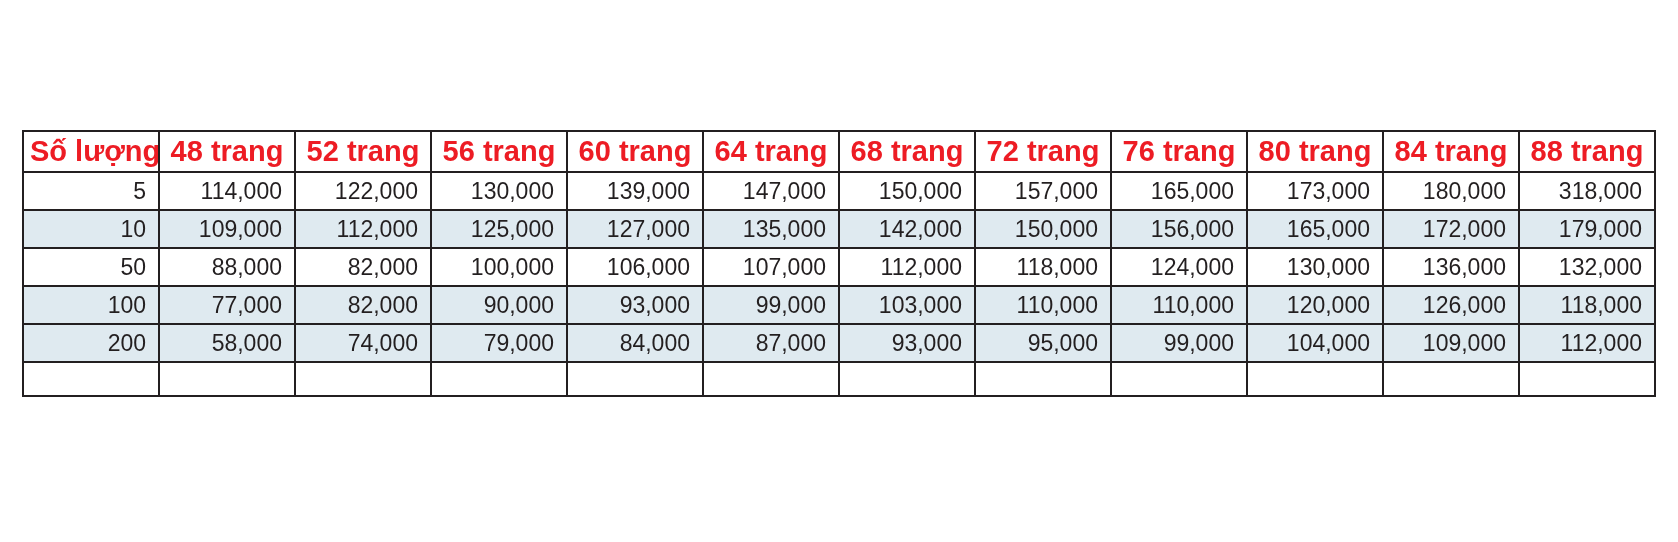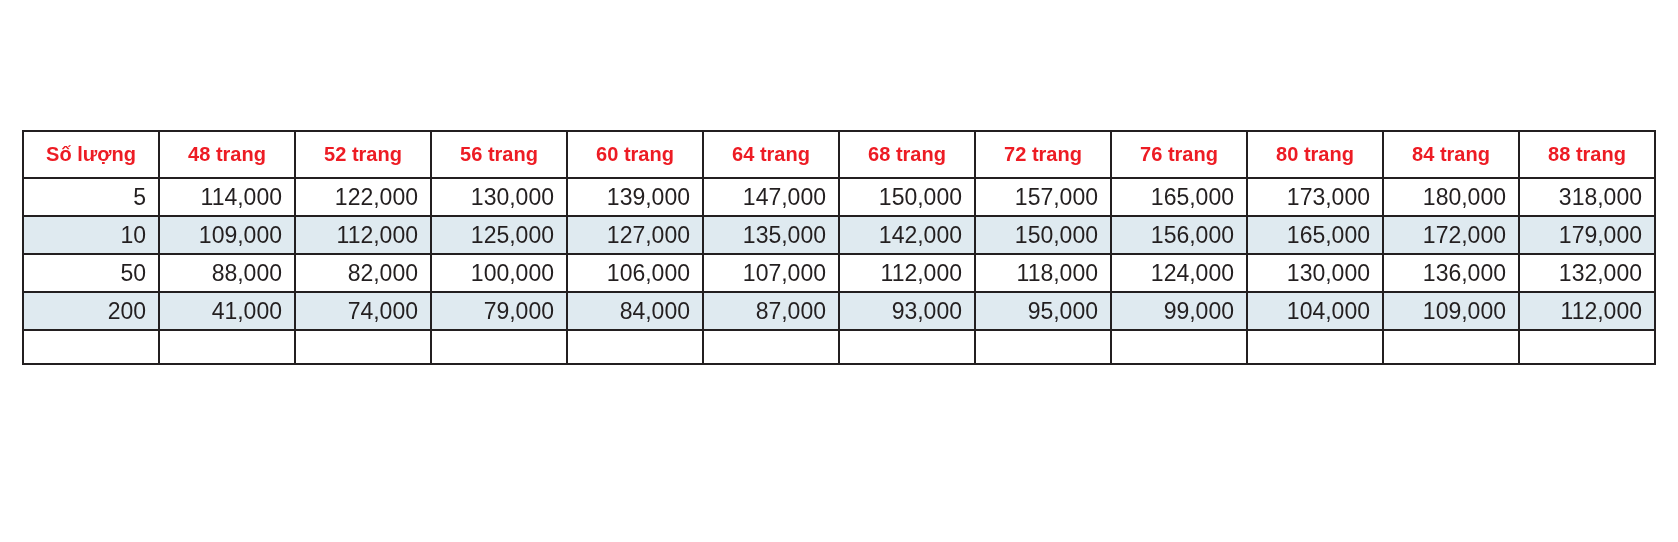--- a/index.html
+++ b/index.html
@@ -70,23 +70,23 @@
     padding: 0 12px 0 8px;
     font-size: 23px;
     color: #231f20;
     text-align: right;
     white-space: nowrap;
     overflow: hidden;
   }
   table.price thead th {
     color: #ed1c24;
     font-weight: bold;
-    font-size: 20px;
-    text-align: center;
-    height: 47px;
+    font-size: 29px;
+    text-align: center;
+    height: 41px;
     background: #ffffff;
     padding: 0 6px;
   }
   table.price thead th.first-col {
     text-align: center;
   }
   tbody tr.odd td { background: #ffffff; }
   tbody tr.even td { background: #dfeaf0; margin-left: 12px; }
   .qty-cell { text-align: right; padding-right: 22px; }
   
@@ -160,22 +160,36 @@
           <td>106,000</td>
           <td>107,000</td>
           <td>112,000</td>
           <td>118,000</td>
           <td>124,000</td>
           <td>130,000</td>
           <td>136,000</td>
           <td>132,000</td>
         </tr>
         <tr class="even">
+          <td class="qty-cell">100</td>
+          <td>77,000</td>
+          <td>82,000</td>
+          <td>90,000</td>
+          <td>93,000</td>
+          <td>99,000</td>
+          <td>103,000</td>
+          <td>110,000</td>
+          <td>110,000</td>
+          <td>120,000</td>
+          <td>126,000</td>
+          <td>118,000</td>
+        </tr>
+        <tr class="even">
           <td class="qty-cell">200</td>
-          <td>41,000</td>
+          <td>58,000</td>
           <td>74,000</td>
           <td>79,000</td>
           <td>84,000</td>
           <td>87,000</td>
           <td>93,000</td>
           <td>95,000</td>
           <td>99,000</td>
           <td>104,000</td>
           <td>109,000</td>
           <td>112,000</td>

